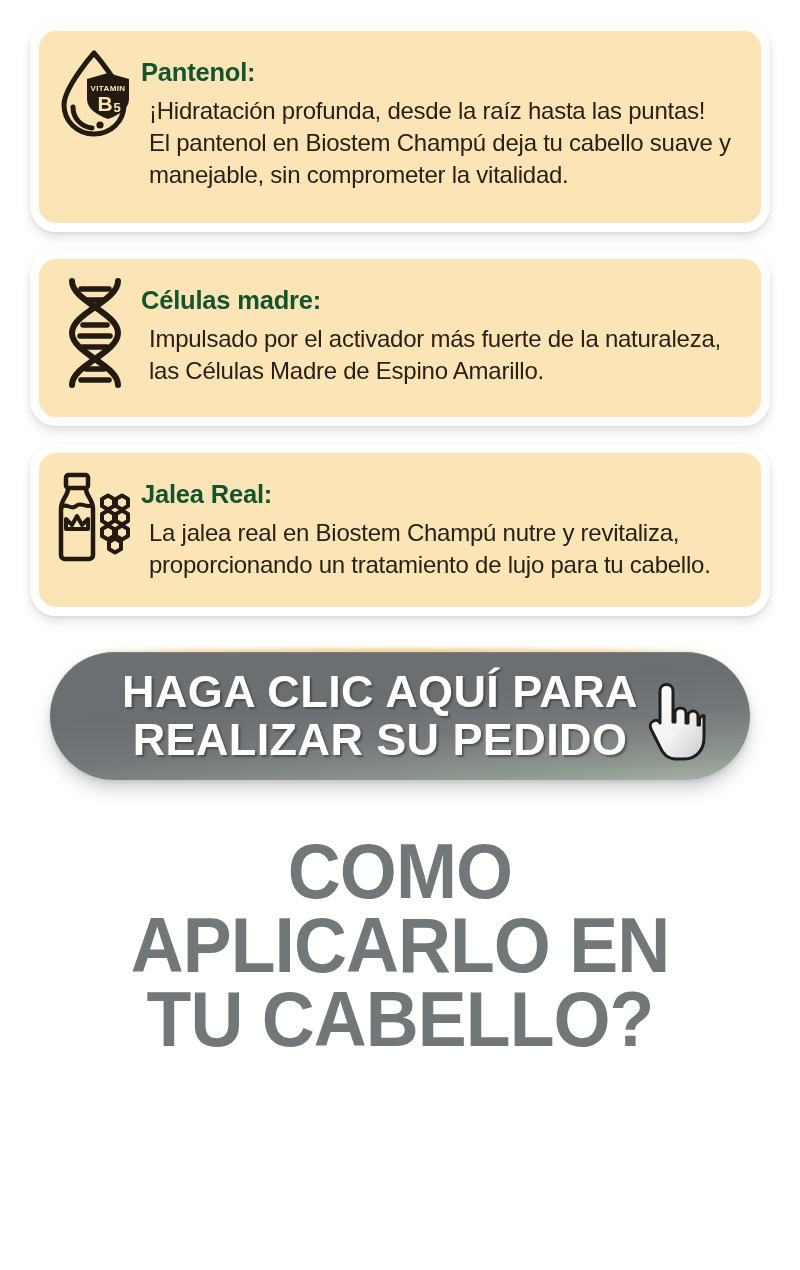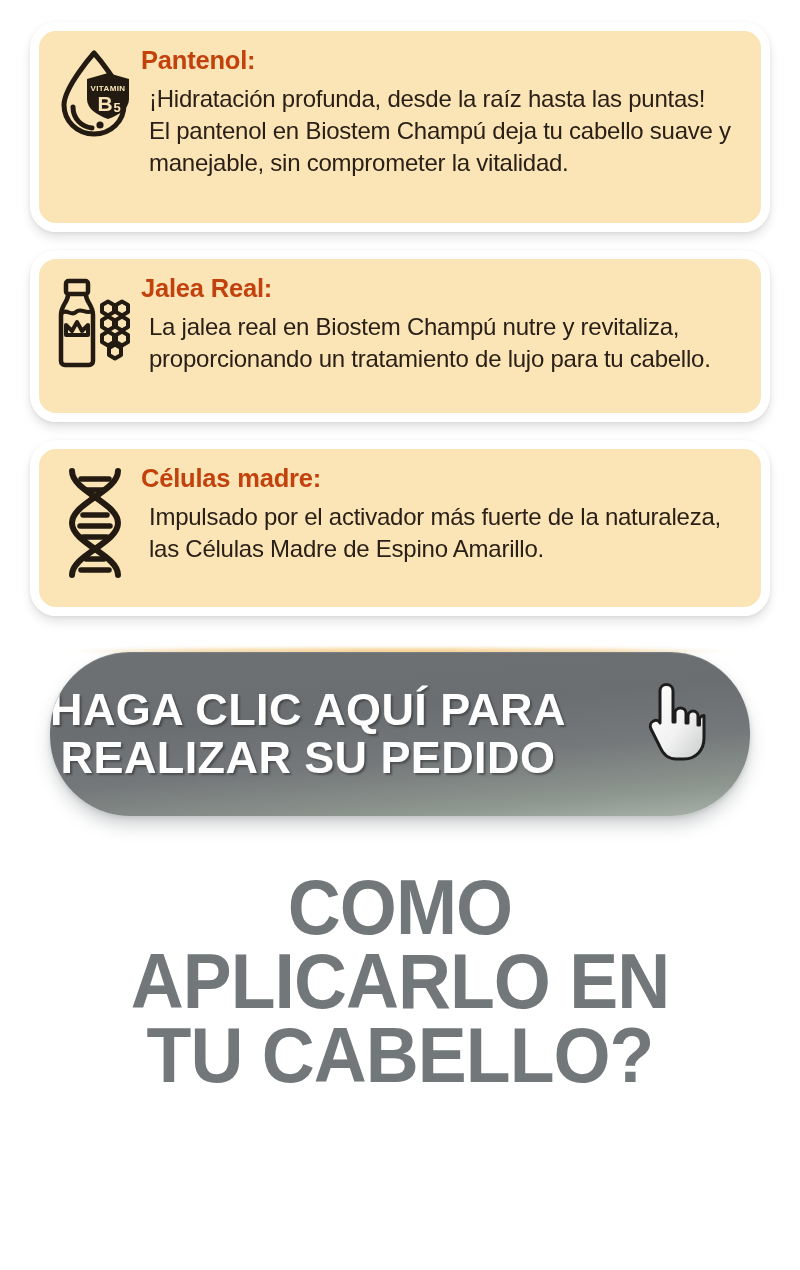--- a/index.html
+++ b/index.html
@@ -55,24 +55,24 @@
 
   .card-body {
     flex: 1 1 auto;
     padding-top: 2px;
     padding-right: 4px;
   }
 
   .card-title {
     font-size: 25.5px;
     font-weight: 700;
-    color: #c2410c;
+    color: #14532d;
     line-height: 1.18;
     letter-spacing: -0.2px;
-    margin: 0 0 1px 0;
+    margin: 12px 0 1px 0;
   }
 
   .card-text {
     font-size: 24px;
     font-weight: 400;
     color: #2a2018;
     line-height: 1.33;
     letter-spacing: -0.25px;
     margin: 8px;
   }
@@ -101,37 +101,37 @@
         rgba(255,255,255,0) 0%,
         rgba(250,221,168,0.85) 18%,
         rgba(250,214,150,0.95) 50%,
         rgba(250,221,168,0.85) 82%,
         rgba(255,255,255,0) 100%);
     filter: blur(1.5px);
   }
 
   .cta-button {
     position: relative;
-    height: 164px;
+    height: 128px;
     border-radius: 80px;
     border: none;
     width: 100%;
     cursor: pointer;
     background: linear-gradient(175deg,
         #6e7174 0%,
         #6b6e70 38%,
         #75787a 62%,
         #8e9790 86%,
         #aab4ab 100%);
     box-shadow: 0 10px 16px rgba(110,115,118,0.30),
                 0 2px 4px rgba(110,115,118,0.22),
                 inset 0 1px 0 rgba(255,255,255,0.10);
     display: flex;
     align-items: center;
-    justify-content: flex-start;
+    justify-content: center;
     overflow: hidden;
     padding: 0;
   }
 
   .cta-label {
     font-family: "Liberation Sans", sans-serif;
     font-size: 45px;
     font-weight: 700;
     color: #ffffff;
     line-height: 1.06;
@@ -182,20 +182,44 @@
           <circle cx="44" cy="76" r="3.6" fill="#231b12"></circle>
           <path d="M52 24 L73 30 L73 50 C73 60 63 66 52 70 C41 66 31 60 31 50 L31 30 Z" fill="#231b12"></path>
           <text x="52" y="42" text-anchor="middle" font-family="Liberation Sans, sans-serif" font-size="8" font-weight="700" fill="#FBE5B6" letter-spacing="0.4">VITAMIN</text>
           <text x="49" y="62" text-anchor="middle" font-family="Liberation Sans, sans-serif" font-size="21" font-weight="700" fill="#FBE5B6">B</text>
           <text x="61" y="63" text-anchor="middle" font-family="Liberation Sans, sans-serif" font-size="13" font-weight="700" fill="#FBE5B6">5</text>
         </svg>
       </div>
       <div class="card-body">
         <p class="card-title">Pantenol:</p>
         <p class="card-text">¡Hidratación profunda, desde la raíz hasta las puntas! El pantenol en Biostem Champú deja tu cabello suave y manejable, sin comprometer la vitalidad.</p>
+      </div>
+    </div>
+
+    <div class="card card-3">
+      <div class="card-icon">
+        <svg width="70" height="120" viewBox="0 0 70 120" fill="none" aria-hidden="true">
+          <g stroke="#231b12" stroke-width="6" fill="none" stroke-linecap="round">
+            <path d="M12 4 C12 24 58 36 58 56 C58 76 12 88 12 108"></path>
+            <path d="M58 4 C58 24 12 36 12 56 C12 76 58 88 58 108"></path>
+          </g>
+          <g stroke="#231b12" stroke-width="5.5" stroke-linecap="round">
+            <line x1="21" y1="12" x2="49" y2="12"></line>
+            <line x1="26" y1="23" x2="44" y2="23"></line>
+            <line x1="23" y1="48" x2="47" y2="48"></line>
+            <line x1="20" y1="59" x2="50" y2="59"></line>
+            <line x1="23" y1="70" x2="47" y2="70"></line>
+            <line x1="26" y1="92" x2="44" y2="92"></line>
+            <line x1="21" y1="103" x2="49" y2="103"></line>
+          </g>
+        </svg>
+      </div>
+      <div class="card-body">
+        <p class="card-title">Células madre:</p>
+        <p class="card-text">Impulsado por el activador más fuerte de la naturaleza, las Células Madre de Espino Amarillo.</p>
       </div>
     </div>
 
     <div class="card card-2">
       <div class="card-icon">
         <svg width="80" height="92" viewBox="0 0 80 92" fill="none" aria-hidden="true">
           <rect x="11" y="4" width="22" height="13" rx="2.5" stroke="#231b12" stroke-width="4.5" fill="none"></rect>
           <path d="M13 18 C13 25 6 28 6 38 L6 84 C6 86.5 7.8 88 10 88 L34 88 C36.2 88 38 86.5 38 84 L38 38 C38 28 31 25 31 18" stroke="#231b12" stroke-width="4.5" fill="none" stroke-linejoin="round"></path>
           <path d="M7 36 C12 31 16 40 21 35 C26 30 31 38 37 34" stroke="#231b12" stroke-width="4" fill="none" stroke-linecap="round"></path>
           <path d="M11 58 L11 48 L17 54 L22 45 L27 54 L33 48 L33 58 Z" stroke="#231b12" stroke-width="4" fill="none" stroke-linejoin="round"></path>
@@ -206,44 +230,20 @@
             <path d="M61 43 L67 39.5 L73 43 L73 50 L67 53.5 L61 50 Z"></path>
             <path d="M47 58 L53 54.5 L59 58 L59 65 L53 68.5 L47 65 Z"></path>
             <path d="M61 58 L67 54.5 L73 58 L73 65 L67 68.5 L61 65 Z"></path>
             <path d="M54 71 L60 67.5 L66 71 L66 78 L60 81.5 L54 78 Z"></path>
           </g>
         </svg>
       </div>
       <div class="card-body">
         <p class="card-title">Jalea Real:</p>
         <p class="card-text">La jalea real en Biostem Champú nutre y revitaliza, proporcionando un tratamiento de lujo para tu cabello.</p>
-      </div>
-    </div>
-
-    <div class="card card-3">
-      <div class="card-icon">
-        <svg width="70" height="120" viewBox="0 0 70 120" fill="none" aria-hidden="true">
-          <g stroke="#231b12" stroke-width="6" fill="none" stroke-linecap="round">
-            <path d="M12 4 C12 24 58 36 58 56 C58 76 12 88 12 108"></path>
-            <path d="M58 4 C58 24 12 36 12 56 C12 76 58 88 58 108"></path>
-          </g>
-          <g stroke="#231b12" stroke-width="5.5" stroke-linecap="round">
-            <line x1="21" y1="12" x2="49" y2="12"></line>
-            <line x1="26" y1="23" x2="44" y2="23"></line>
-            <line x1="23" y1="48" x2="47" y2="48"></line>
-            <line x1="20" y1="59" x2="50" y2="59"></line>
-            <line x1="23" y1="70" x2="47" y2="70"></line>
-            <line x1="26" y1="92" x2="44" y2="92"></line>
-            <line x1="21" y1="103" x2="49" y2="103"></line>
-          </g>
-        </svg>
-      </div>
-      <div class="card-body">
-        <p class="card-title">Células madre:</p>
-        <p class="card-text">Impulsado por el activador más fuerte de la naturaleza, las Células Madre de Espino Amarillo.</p>
       </div>
     </div>
 
   </section>
 
   <div class="cta-wrap">
     <div class="cta-glow"></div>
     <button class="cta-button">
       <span class="cta-label">HAGA CLIC AQUÍ PARA
 REALIZAR SU PEDIDO</span>

